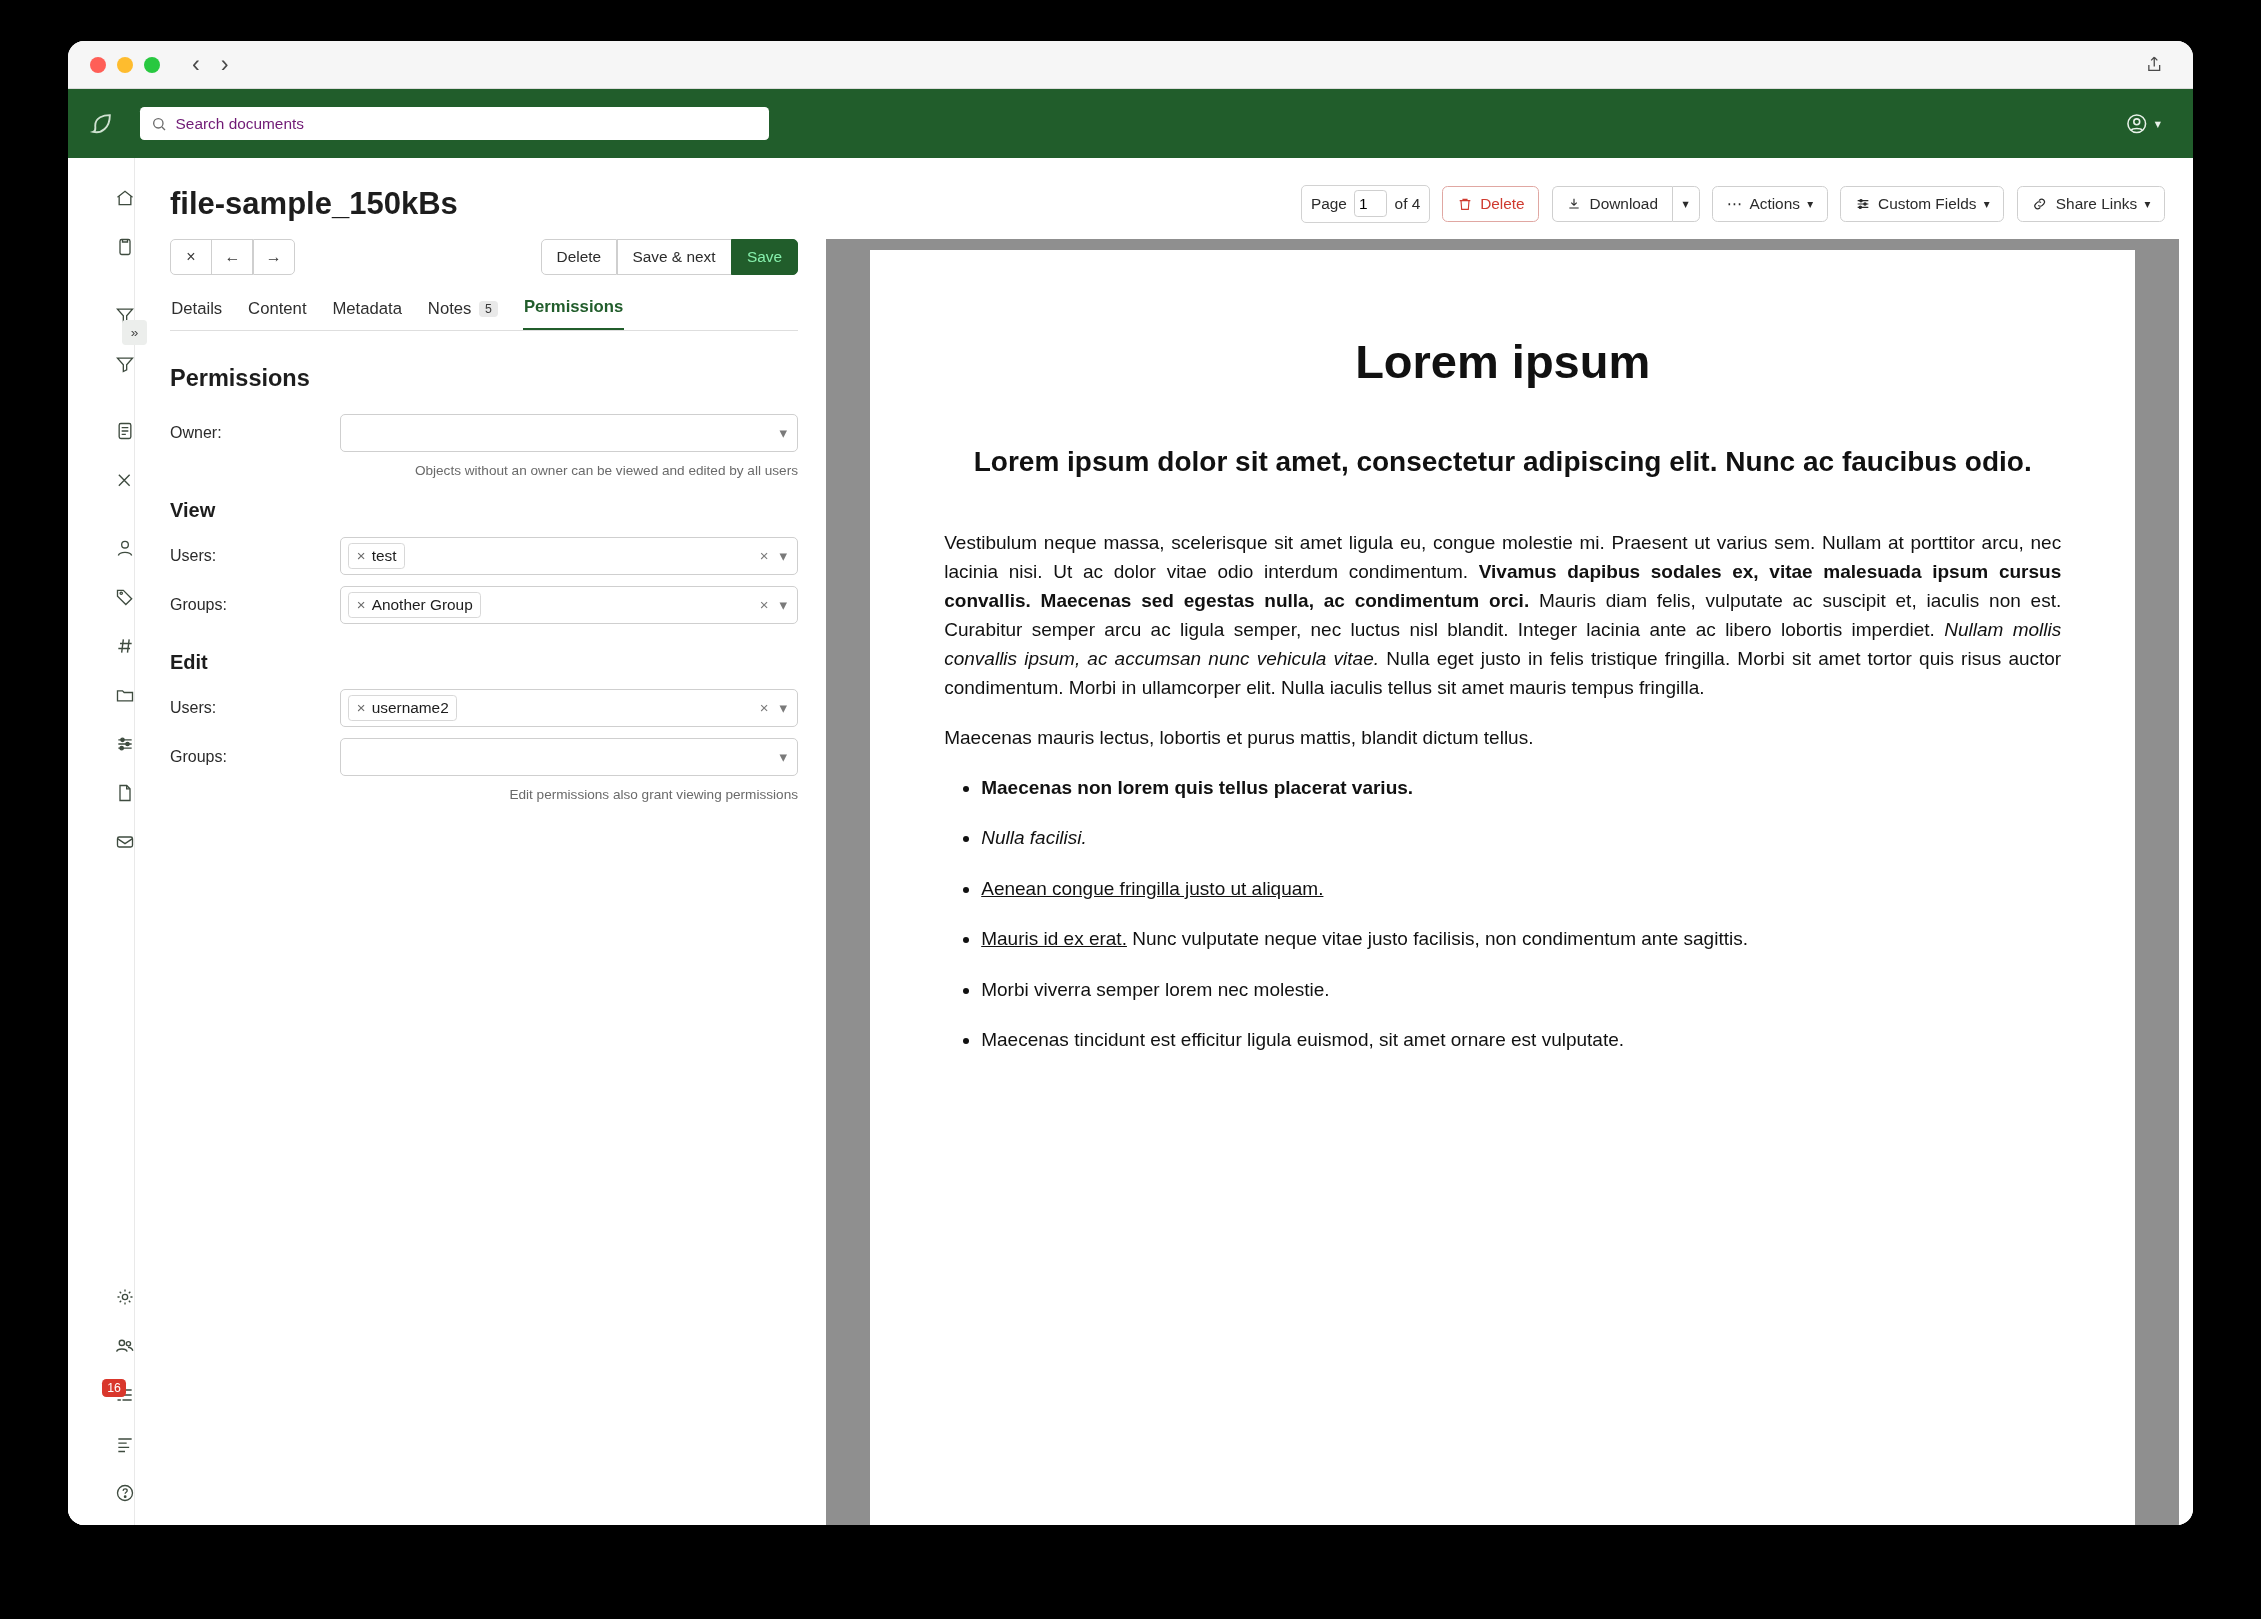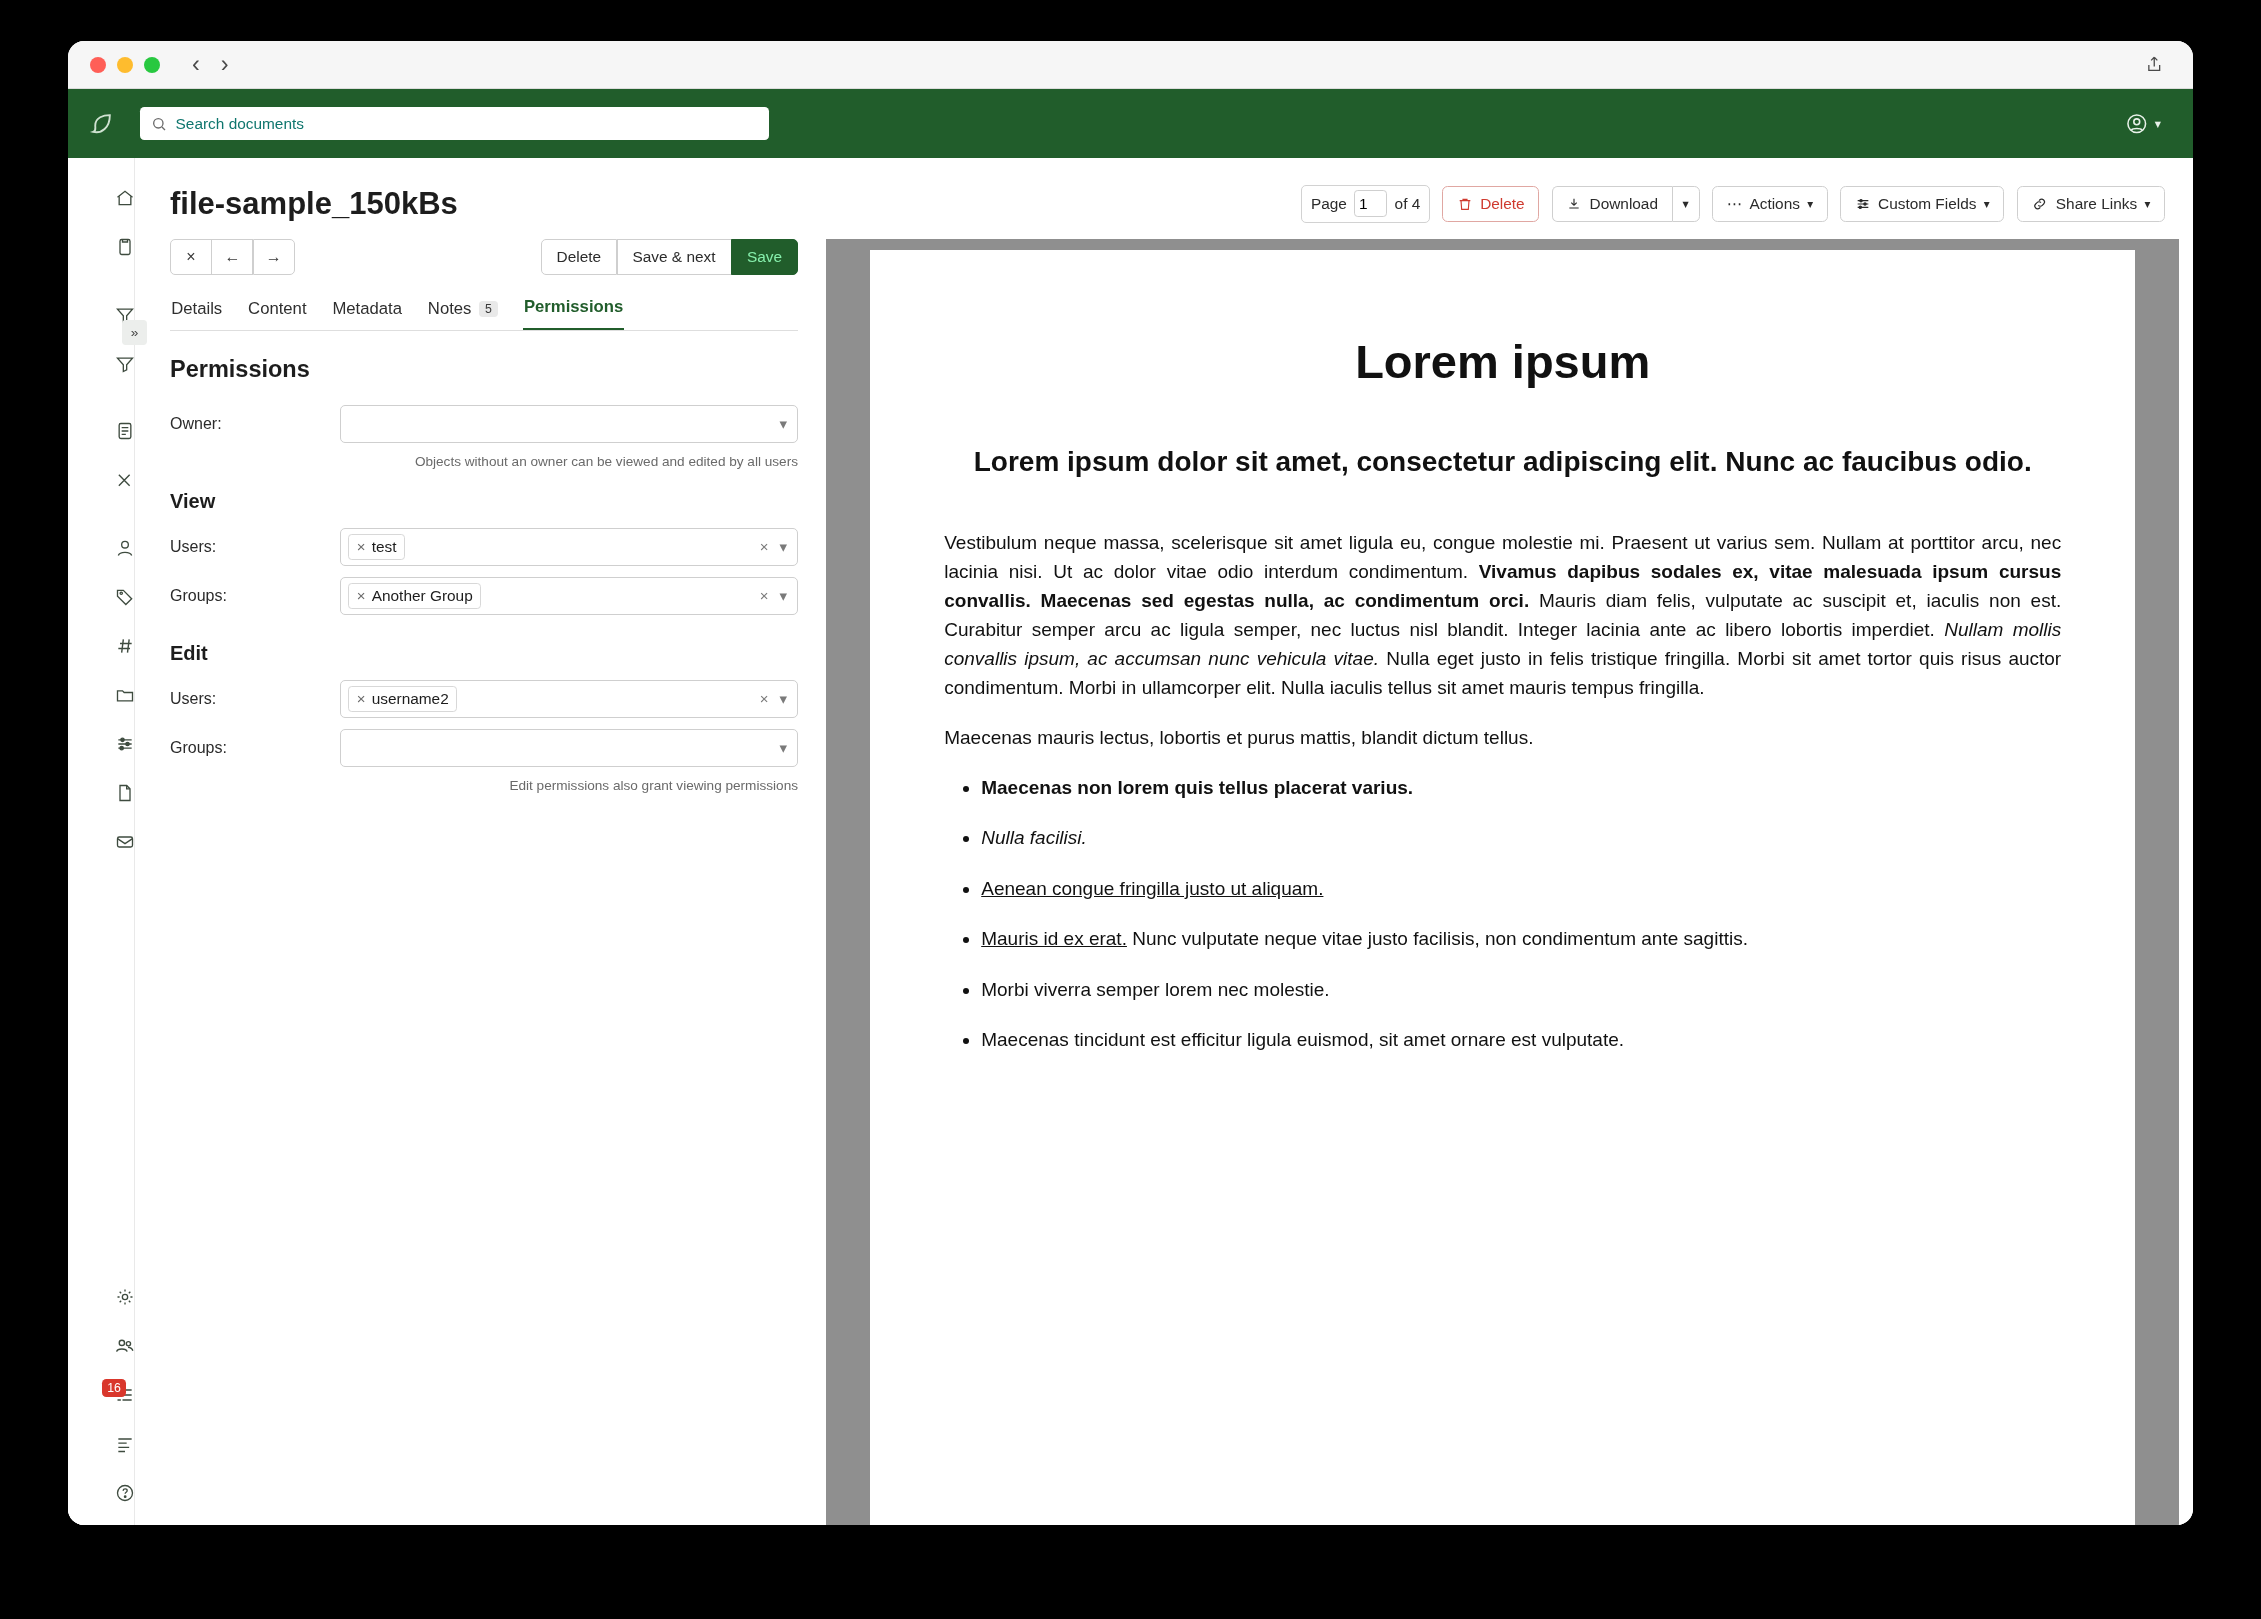--- a/index.html
+++ b/index.html
@@ -79,21 +79,21 @@
     width: 629px;
     height: 33px;
     background: #ffffff;
     border-radius: 4.3px;
     display: flex;
     align-items: center;
     padding: 0 11px;
     gap: 8.6px;
     margin-left: 5px;
   }
-  #searchbox .ph { color: #0f766e; font-size: 15.4px; }
+  #searchbox .ph { color: #701a75; font-size: 15.4px; }
   #usermenu {
     position: absolute;
     right: 32px;
     display: flex; align-items: center; gap: 6.2px;
     color: #e8f1e9;
   }
   
   #body {
     flex: 1 1 auto;
     display: flex;
@@ -267,21 +267,21 @@
     border-color: #215d2b;
     border-radius: 0 5px 5px 0;
     font-weight: 500;
   }
   #tabs {
     display: flex;
     align-items: flex-end;
     gap: 23.5px;
     border-bottom: 0.6px solid #dedede;
     padding-bottom: 0;
-    margin-bottom: 25px;
+    margin-bottom: 34px;
   }
   .tab {
     font-size: 16.7px;
     color: #2f2f2f;
     padding: 3.7px 1.2px 11px 1.2px;
     display: flex; align-items: center; gap: 7.4px;
   }
   .tab.active {
     color: #215d2b;
     font-weight: 700;

